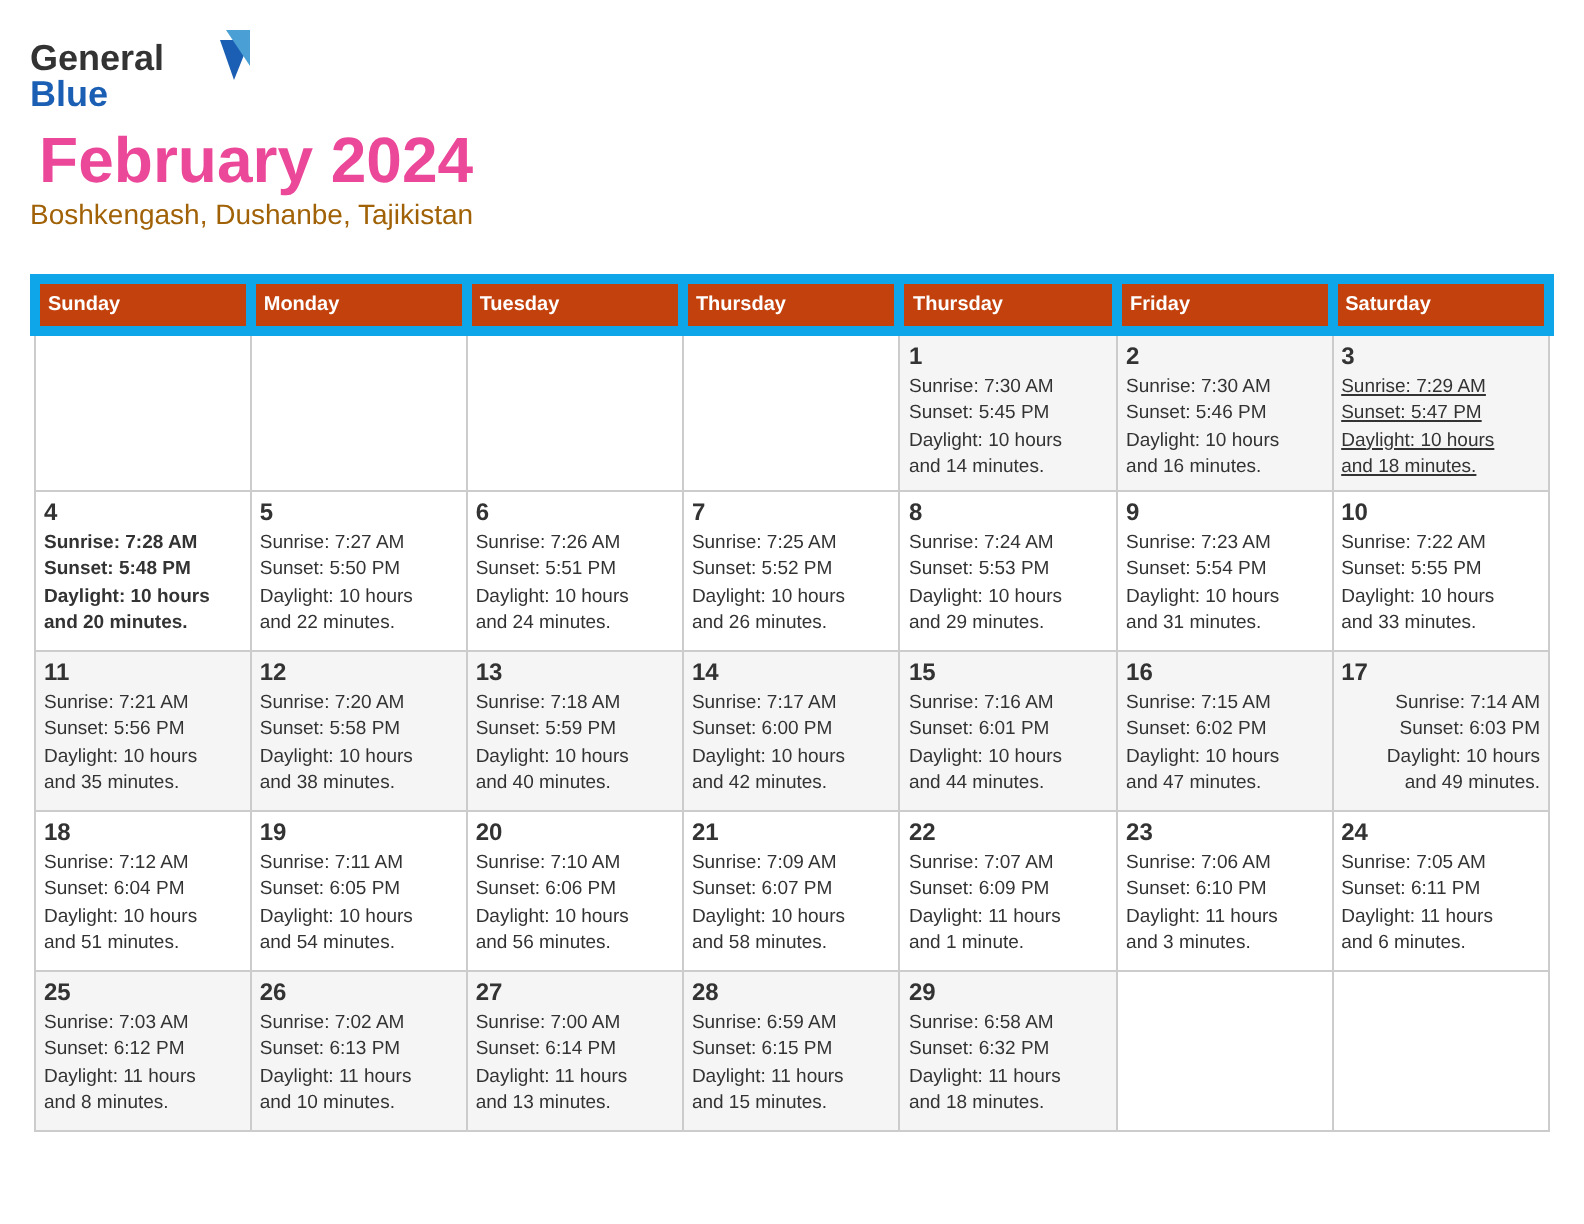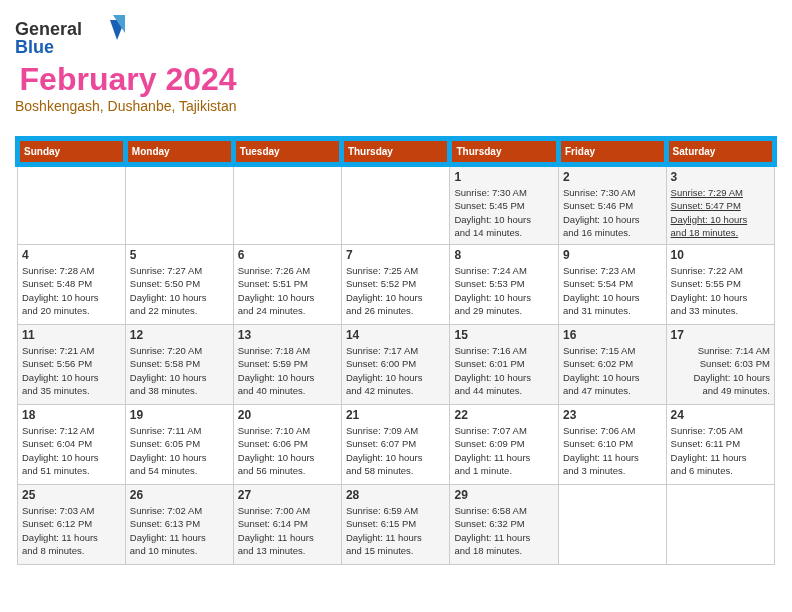--- a/index.html
+++ b/index.html
@@ -98,21 +98,21 @@
             <span class="day-number">3</span>
             <div class="day-info" style="white-space: pre-line; text-decoration: underline;">Sunrise: 7:29 AM
 Sunset: 5:47 PM
 Daylight: 10 hours
 and 18 minutes.</div>
           </td>
         </tr>
         <tr>
           <td>
             <span class="day-number">4</span>
-            <div class="day-info" style="white-space: pre-line;">Sunrise: 7:28 AM
+            <div class="day-info" style="white-space: pre-line; font-weight: bold;">Sunrise: 7:28 AM
 Sunset: 5:48 PM
 Daylight: 10 hours
 and 20 minutes.</div>
           </td>
           <td>
             <span class="day-number">5</span>
             <div class="day-info" style="white-space: pre-line;">Sunrise: 7:27 AM
 Sunset: 5:50 PM
 Daylight: 10 hours
 and 22 minutes.</div>

